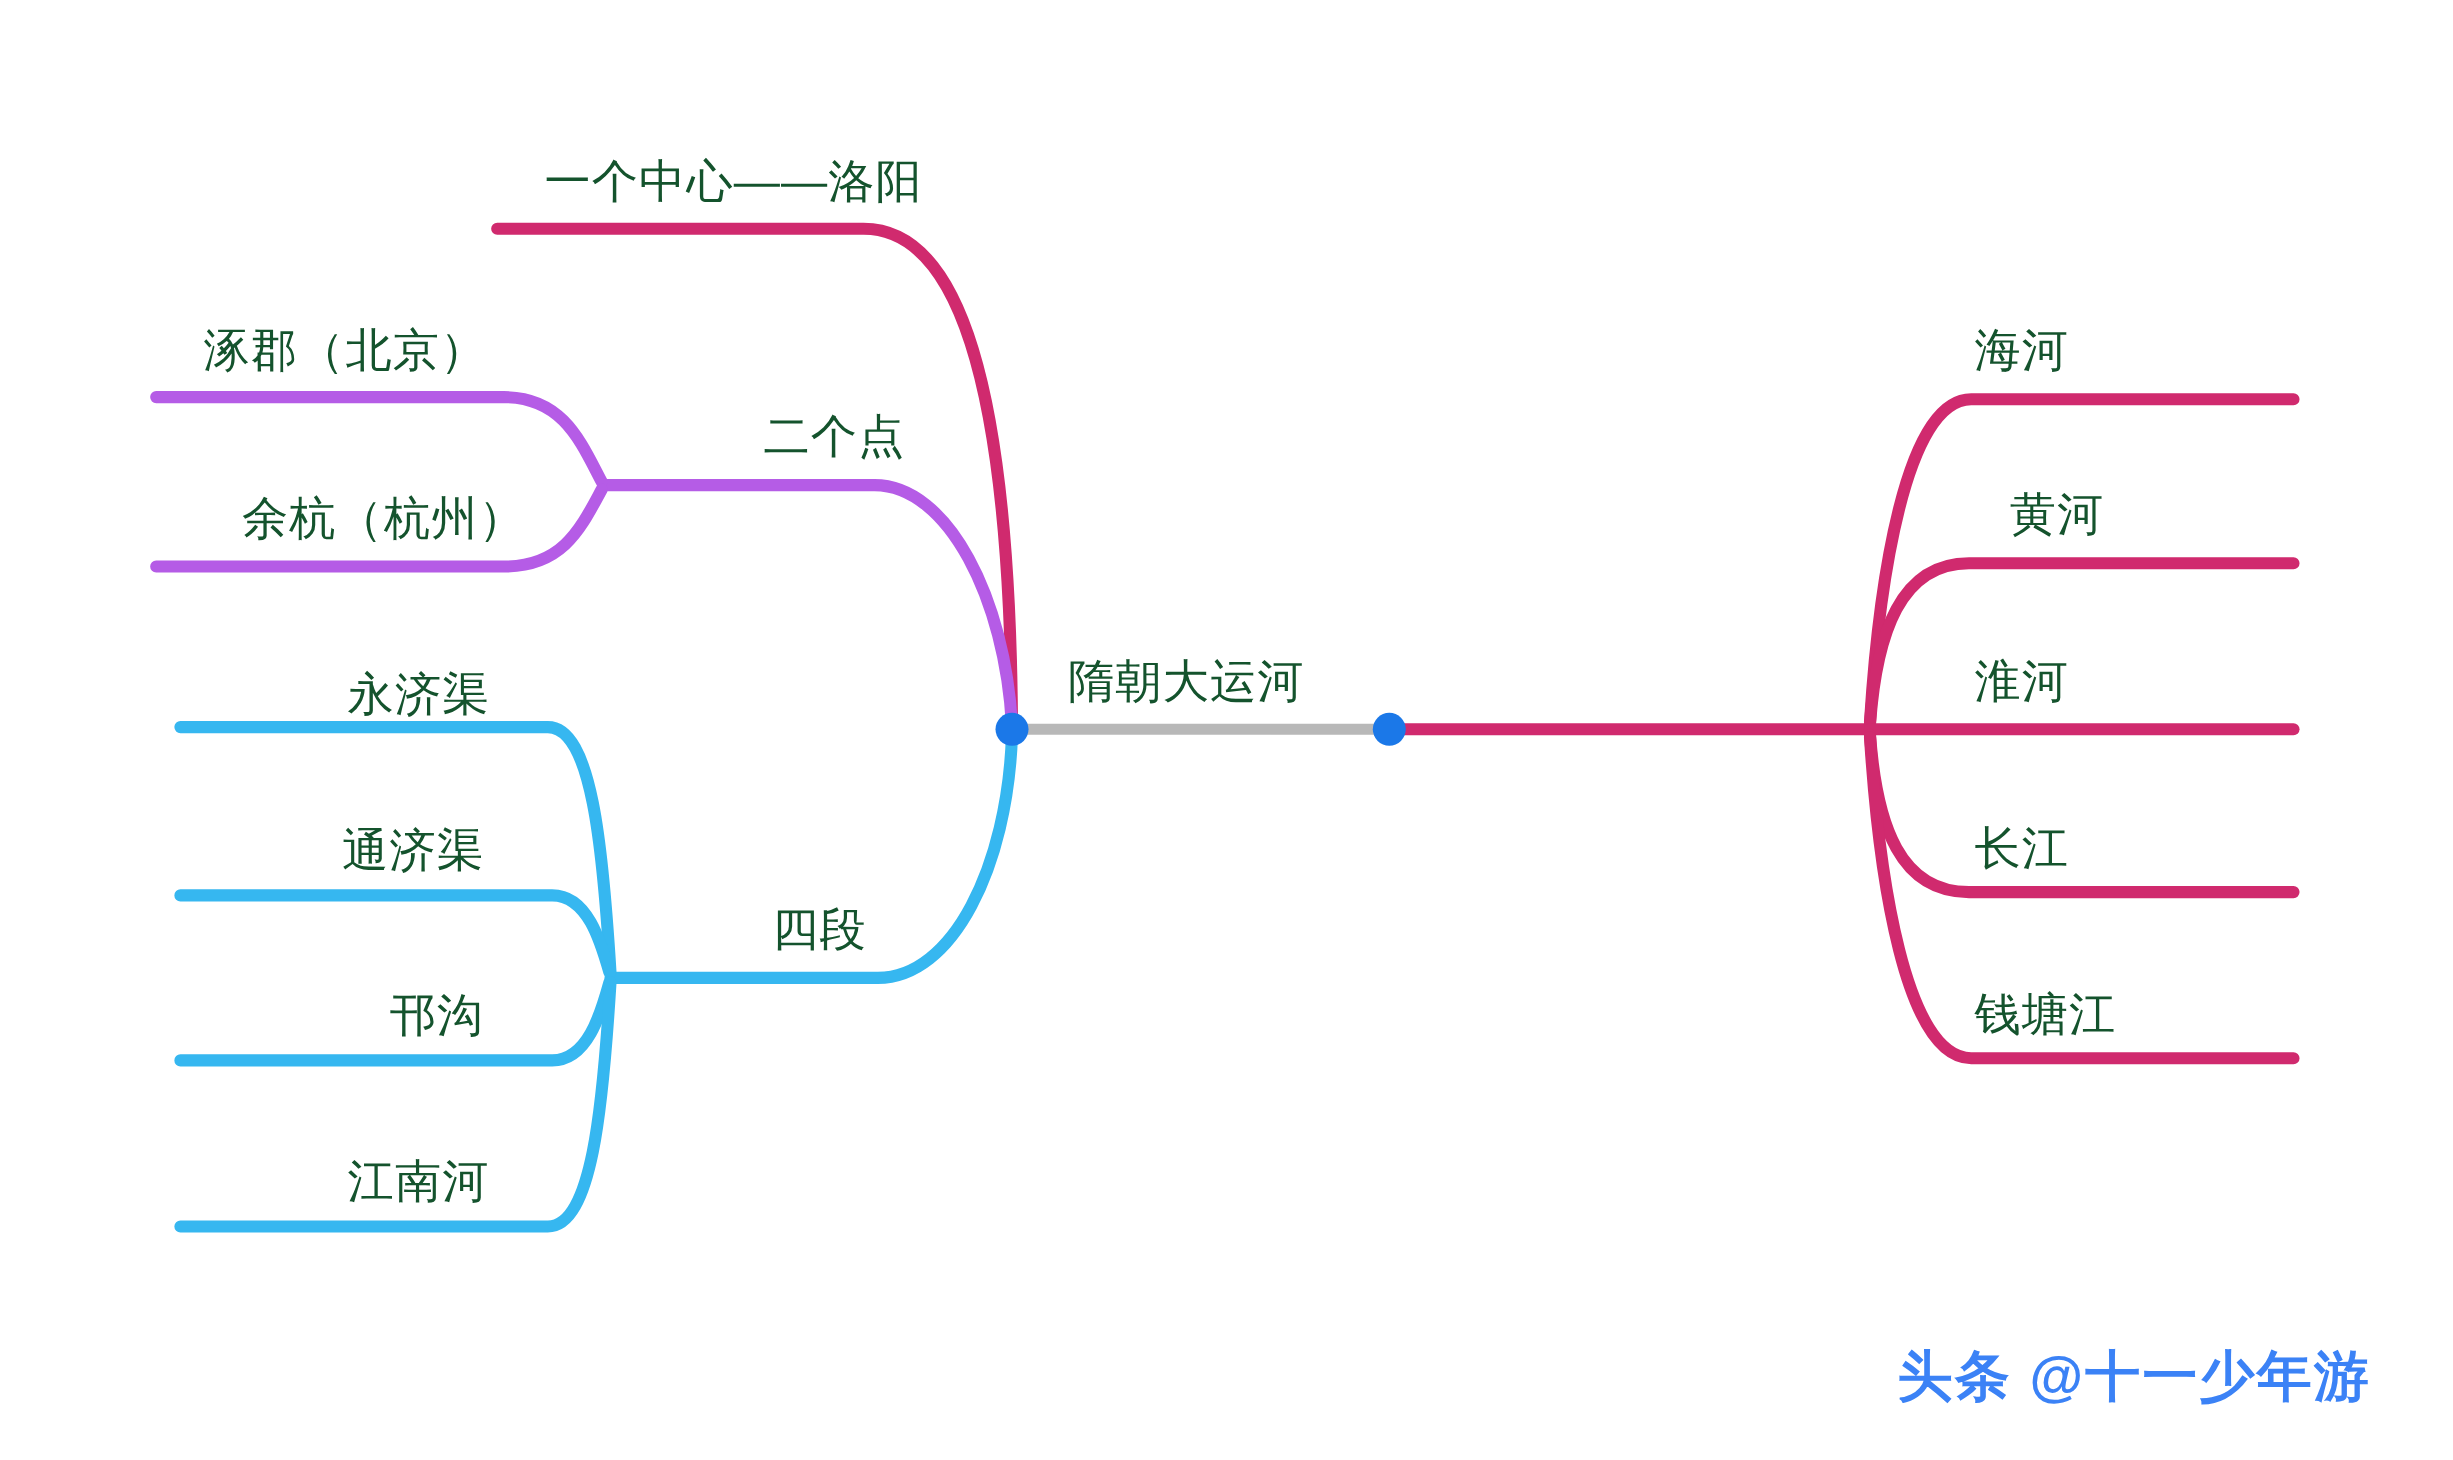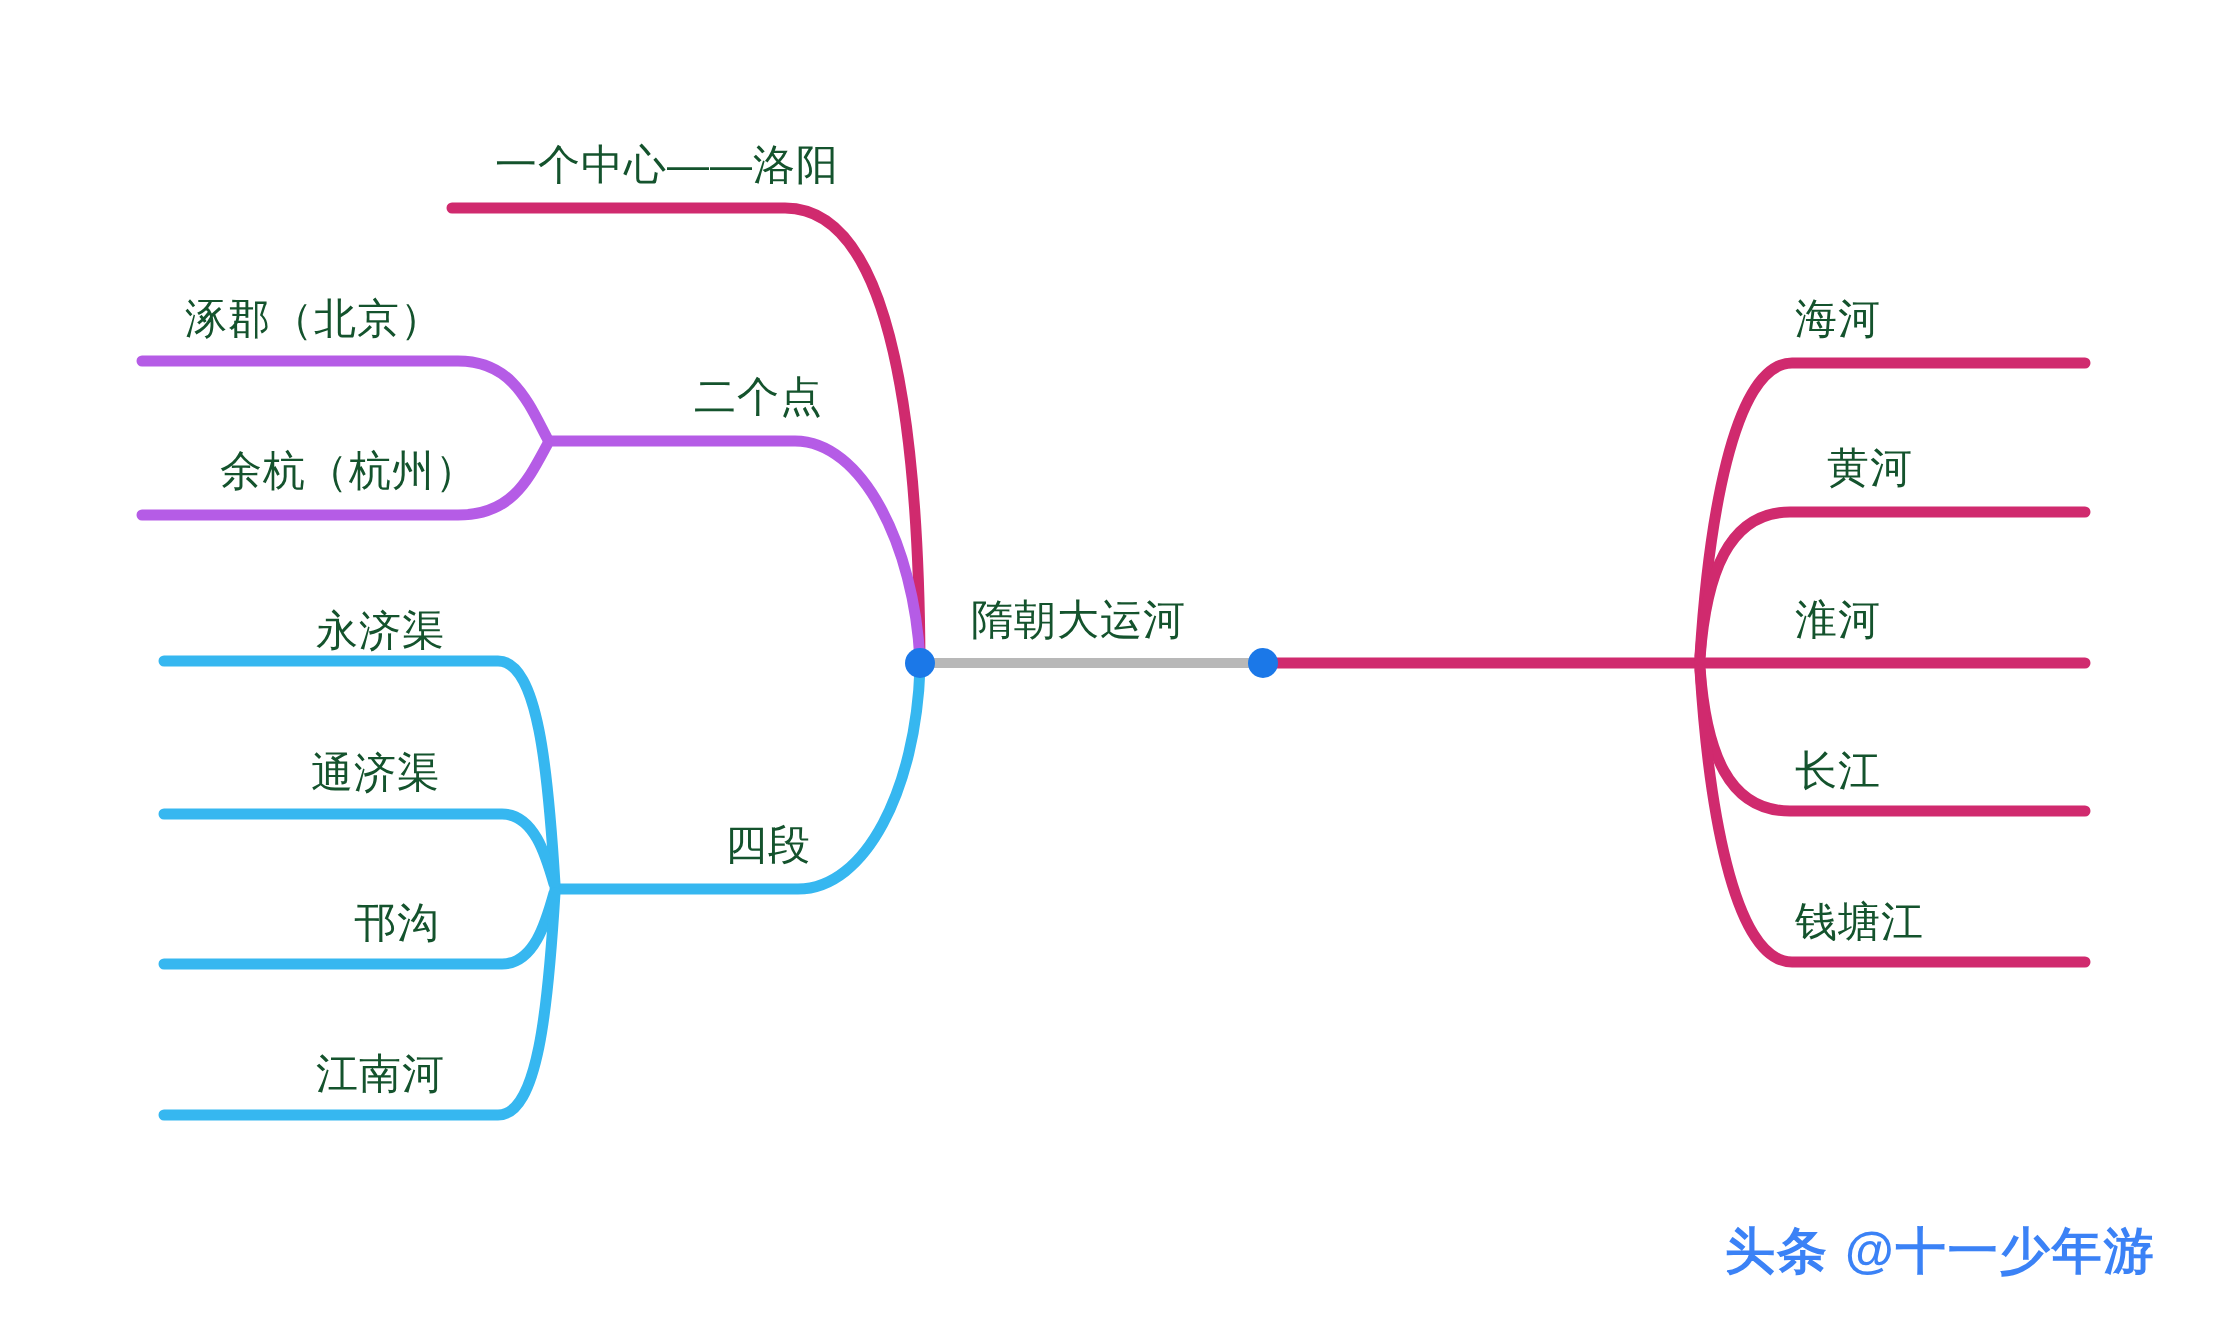--- a/index.html
+++ b/index.html
@@ -79,21 +79,21 @@
   </svg>
 
   <div class="label" style="left:971px; top:597px;">隋朝大运河</div>
 
   <div class="label" style="left:495px; top:142px;">一个中心——洛阳</div>
 
   <div class="label" style="left:694px; top:374px;">二个点</div>
   <div class="label" style="left:185px; top:296px;">涿郡（北京）</div>
   <div class="label" style="left:185px; top:448px;margin-left:35px;">余杭（杭州）</div>
 
-  <div class="label" style="left:725px; top:822px;">四段</div>
+  <div class="label" style="left:702px; top:822px;">四段</div>
   <div class="label" style="left:316px; top:597px;margin-top:11px;">永济渠</div>
   <div class="label" style="left:311px; top:750px;">通济渠</div>
   <div class="label" style="left:354px; top:900px;">邗沟</div>
   <div class="label" style="left:316px; top:1051px;">江南河</div>
 
   <div class="label" style="left:1795px; top:296px;">海河</div>
   <div class="label" style="left:1795px; top:445px;margin-left:32px;">黄河</div>
   <div class="label" style="left:1795px; top:597px;">淮河</div>
   <div class="label" style="left:1795px; top:748px;">长江</div>
   <div class="label" style="left:1795px; top:899px;">钱塘江</div>

